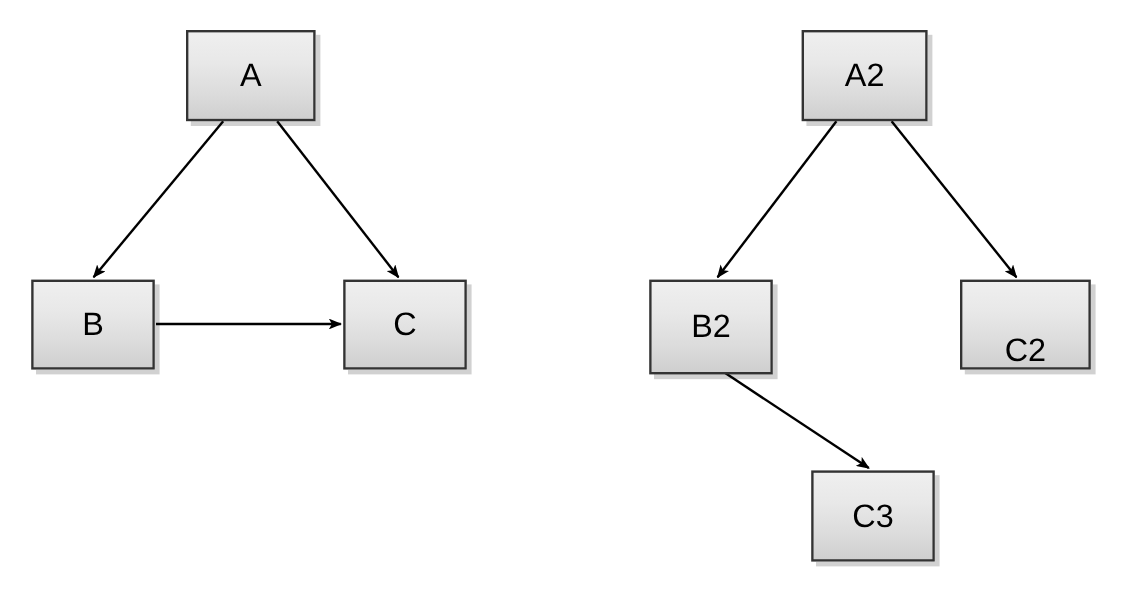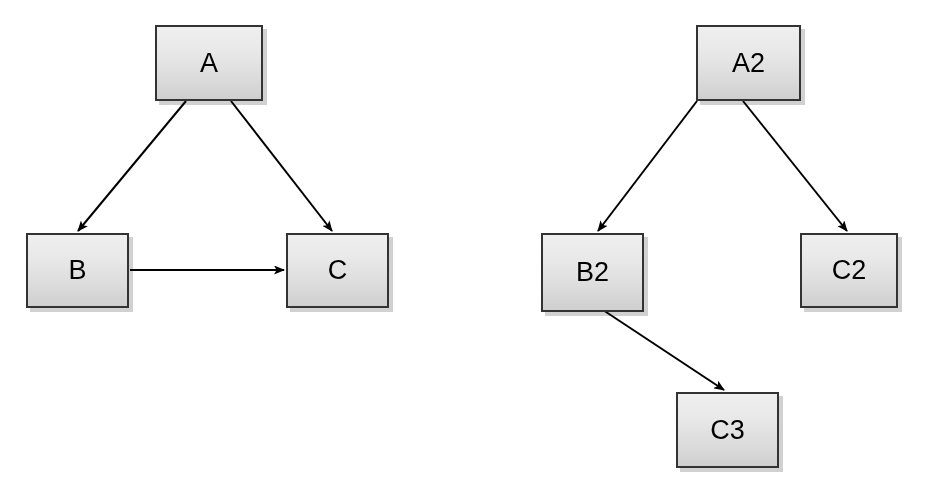--- a/index.html
+++ b/index.html
@@ -70,27 +70,27 @@
   <div id="nodes-group">
       <div class="node" style="left: 155px; top: 25px; width: 108px; height: 76px;">
         <span class="node-label">A</span>
       </div>
       <div class="node" style="left: 26px; top: 233px; width: 103px; height: 75px;">
         <span class="node-label">B</span>
       </div>
       <div class="node" style="left: 286px; top: 233px; width: 103px; height: 75px;">
         <span class="node-label">C</span>
       </div>
-      <div class="node" style="left: 668px; top: 25px; width: 105px; height: 76px; margin-left: 28px;">
+      <div class="node" style="left: 668px; top: 25px; width: 105px; height: 76px;">
         <span class="node-label">A2</span>
       </div>
       <div class="node" style="left: 541px; top: 233px; width: 103px; height: 79px;">
         <span class="node-label">B2</span>
       </div>
-      <div class="node" style="left: 800px; top: 233px; width: 98px; height: 75px;">
+      <div class="node" style="left: 800px; top: 233px; width: 109px; height: 75px; align-items: flex-end;">
         <span class="node-label">C2</span>
       </div>
       <div class="node" style="left: 676px; top: 392px; width: 103px; height: 76px; text-align: right;">
         <span class="node-label">C3</span>
       </div>
     </div>
 
 </div>
 
 </body></html>

